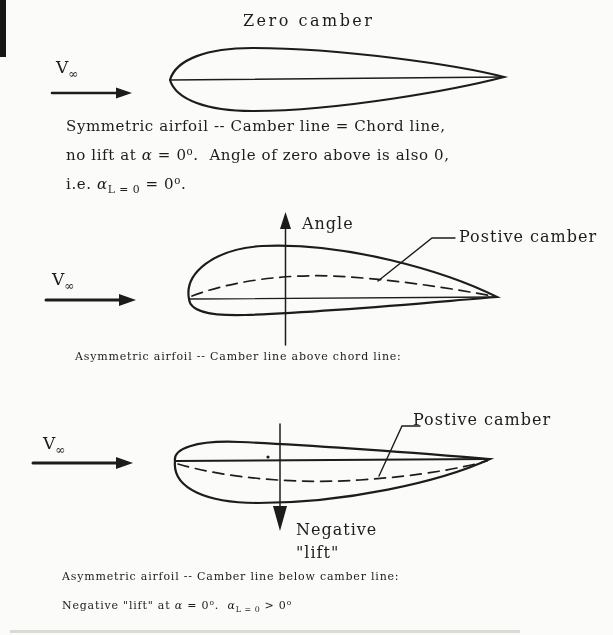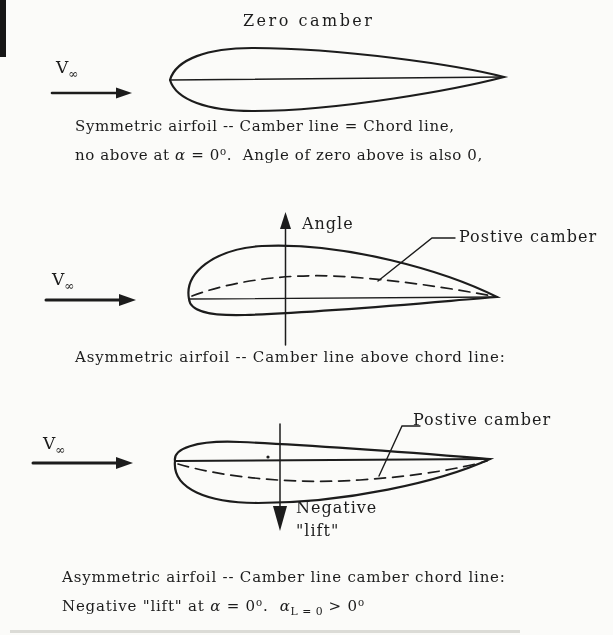--- a/index.html
+++ b/index.html
@@ -10,21 +10,21 @@
   }
   .svg-layer{position:absolute;left:0;top:0;}
   .txt{position:absolute;white-space:pre;line-height:1.0;}
   .t-title{font-size:16px;letter-spacing:2.5px;}
   .t-label{font-size:16px;letter-spacing:1px;}
   .t-vinf{font-size:17px;letter-spacing:0;}
   .caption{position:absolute;}
   .caption .line{white-space:pre;}
   .cap-s1{font-size:15px;letter-spacing:0.6px;}
   .cap-s1 .line{line-height:25px;}
-  .cap-s23{font-size:15px;letter-spacing:0.8px;}
+  .cap-s23{font-size:11px;letter-spacing:0.8px;}
   .cap-s23 .line{line-height:26px;}
   .sub{font-size:0.72em;vertical-align:-0.38em;letter-spacing:0.5px;}
   .sup{font-size:0.68em;vertical-align:0.5em;}
   .it{font-style:italic;}
   .arrow-caption{font-size:16px;letter-spacing:1px;}
   .arrow-caption .line{line-height:23px;}
   .scan-mark-left{position:absolute;left:0;top:0;width:6px;height:57px;background:#161616;}
   .scan-mark-bottom{position:absolute;left:10px;top:630px;width:510px;height:3px;background:#c9c9c3;opacity:0.65;}
 </style>
 </head>
@@ -63,36 +63,37 @@
       <polygon points="273,506 287,506 280,531" fill="currentColor" stroke="none"></polygon>
       <circle cx="268" cy="457" r="1.6" fill="currentColor" stroke="none"></circle>
     </g>
   </svg>
 
   <div class="scan-mark-left"></div>
   <div class="scan-mark-bottom"></div>
 
   <div class="txt t-title" style="left:243px;top:13px;">Zero camber</div>
   <div class="txt t-vinf" style="left:56px;top:59px;"><span>V</span><span class="sub">∞</span></div>
-  <div class="caption cap-s1" style="left:66px;top:114px;margin-left:9px;">
+  <div class="caption cap-s1" style="left:66px;top:114px;">
     <div class="line"><span>Symmetric airfoil -- Camber line = Chord line,</span></div>
-    <div class="line"><span>no above at </span><span class="it">α</span><span> = 0</span><span class="sup">o</span><span>.  Angle of zero above is also 0,</span></div>
+    <div class="line"><span>no lift at </span><span class="it">α</span><span> = 0</span><span class="sup">o</span><span>.  Angle of zero above is also 0,</span></div>
+    <div class="line"><span>i.e. </span><span class="it">α</span><span class="sub">L = 0</span><span> = 0</span><span class="sup">o</span><span>.</span></div>
   </div>
 
   <div class="txt t-label" style="left:302px;top:216px;">Angle</div>
   <div class="txt t-label" style="left:459px;top:229px;">Postive camber</div>
   <div class="txt t-vinf" style="left:52px;top:271px;"><span>V</span><span class="sub">∞</span></div>
   <div class="caption cap-s23" style="left:75px;top:344px;">
     <div class="line"><span>Asymmetric airfoil -- Camber line above chord line:</span></div>
   </div>
 
   <div class="txt t-label" style="left:413px;top:412px;">Postive camber</div>
   <div class="txt t-vinf" style="left:43px;top:435px;"><span>V</span><span class="sub">∞</span></div>
-  <div class="caption arrow-caption" style="left:296px;top:496px;">
+  <div class="caption arrow-caption" style="left:296px;top:518px;">
     <div class="line"><span>Negative</span></div>
     <div class="line"><span>"lift"</span></div>
   </div>
   <div class="caption cap-s23" style="left:62px;top:564px;">
-    <div class="line"><span>Asymmetric airfoil -- Camber line camber chord line:</span></div>
+    <div class="line"><span>Asymmetric airfoil -- Camber line below camber line:</span></div>
     <div class="line"><span>Negative "lift" at </span><span class="it">α</span><span> = 0</span><span class="sup">o</span><span>.  </span><span class="it">α</span><span class="sub">L = 0</span><span> &gt; 0</span><span class="sup">o</span></div>
   </div>
 
 </div>
 
 </body></html>

